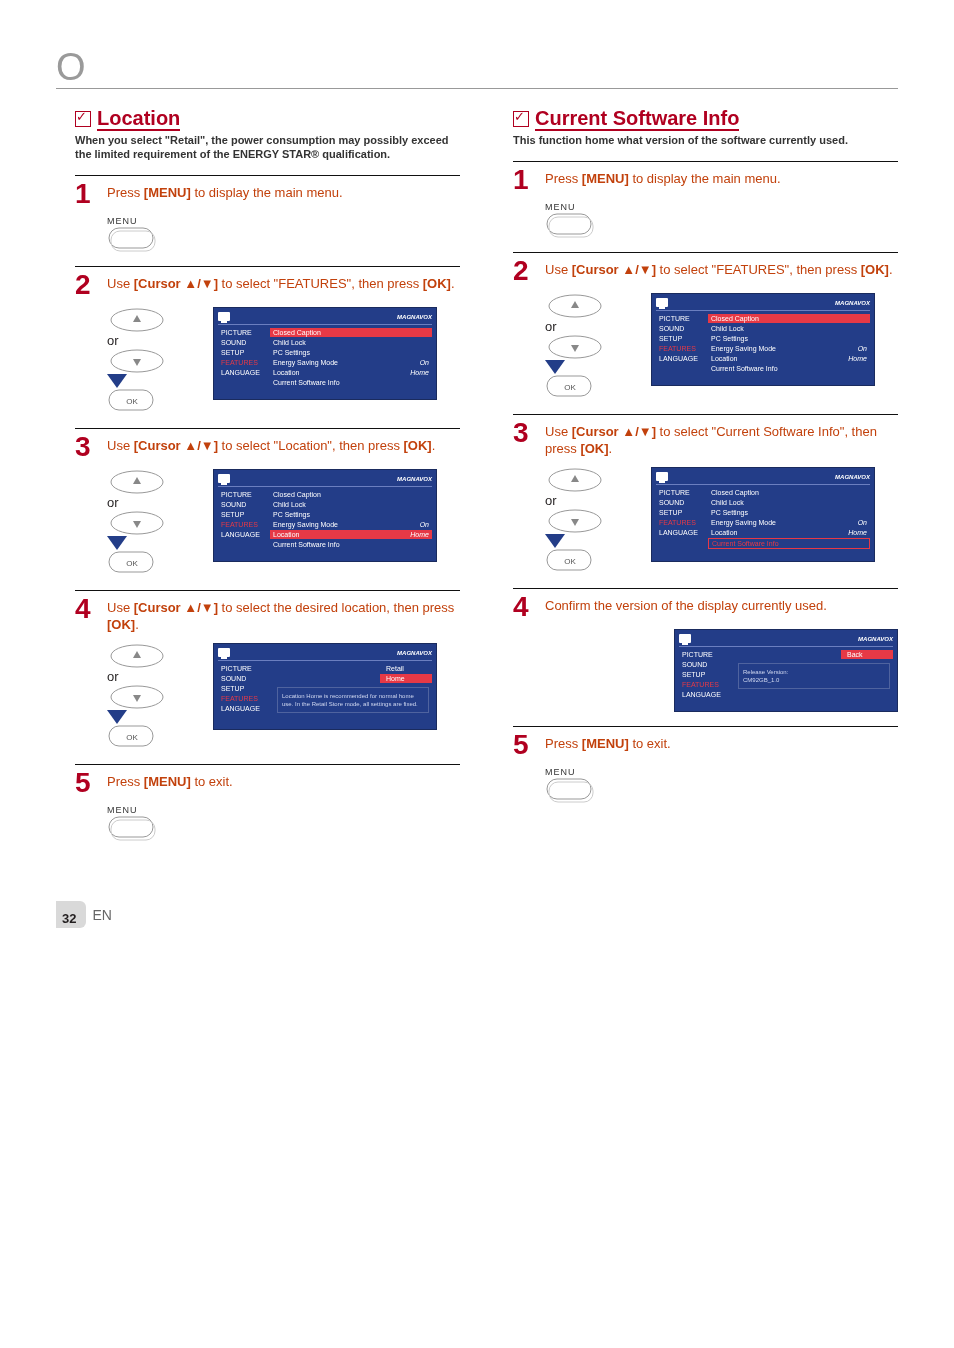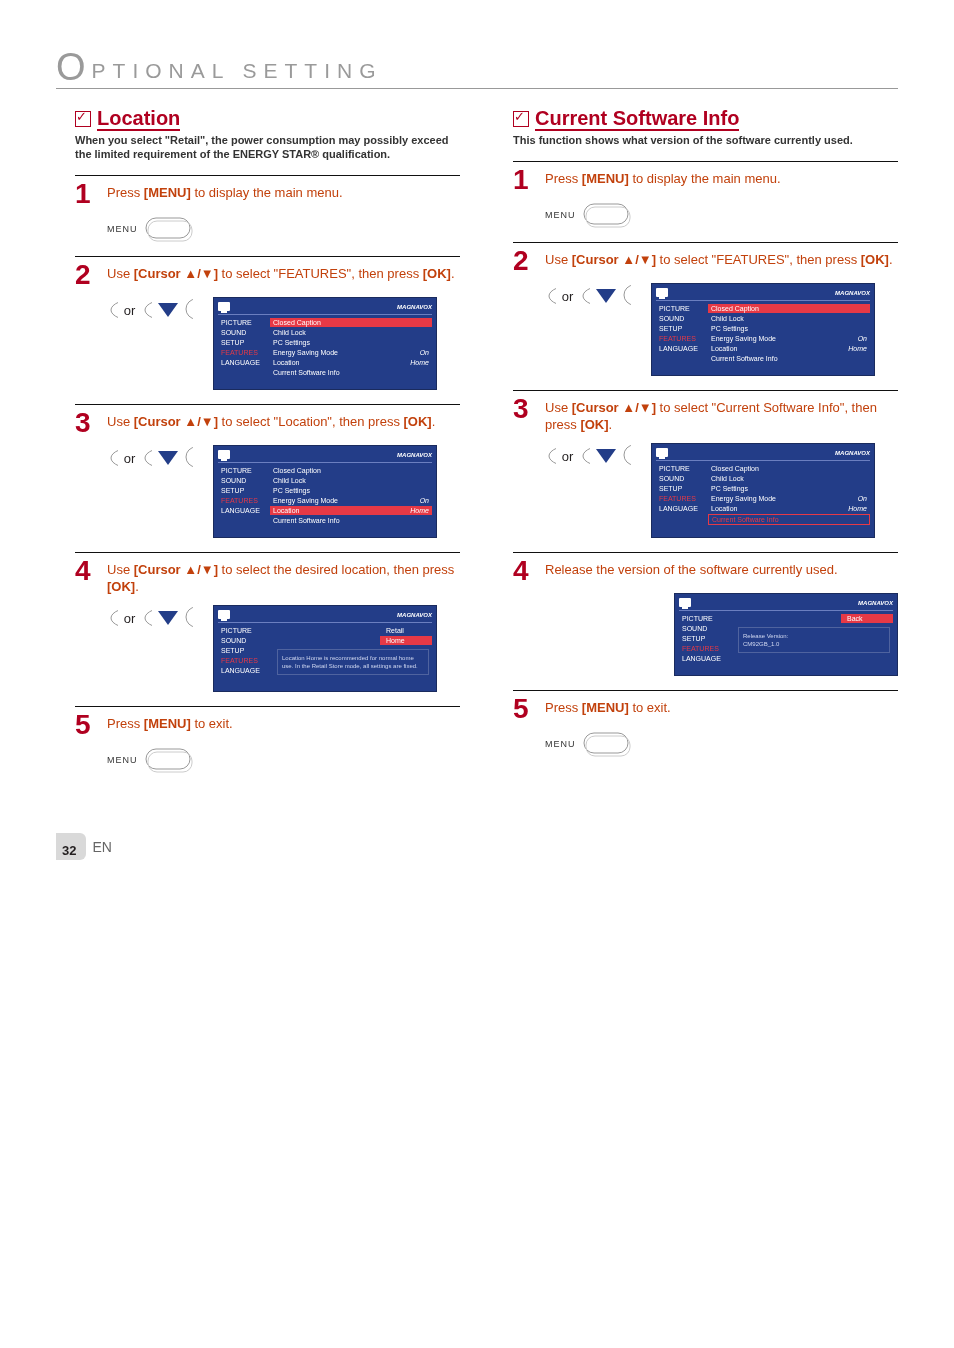--- a/index.html
+++ b/index.html
@@ -107,23 +107,22 @@
   .step-text b { font-weight: 700; }
   .step-illus {
     display: flex;
     align-items: flex-start;
     gap: 20px;
     margin-top: 10px;
     padding-left: 32px;
   }
   .remote-col {
     display: flex;
-    flex-direction: row;
-    align-items: center;
-    gap: 6px;
+    flex-direction: column;
+    align-items: flex-start;
     width: 86px;
     flex-shrink: 0;
   }
   .or-text { font-size: 13px; }
   .menu-label {
     font-size: 9px;
     text-align: center;
     color: #333;
     letter-spacing: 1px;
   }
@@ -184,21 +183,20 @@
     border-bottom-right-radius: 6px;
   }
   .page-en { font-size: 14px; color:#666; }
   .tri-down { width:0;height:0;border-left:10px solid transparent;border-right:10px solid transparent;border-top:14px solid #233d88;}
 </style>
 </head>
 <body>
 
 <div class="chapter">
   <span class="big-o">O</span>
-  <span class="chapter-text">PTIONAL SETTING</span>
 </div>
 
 <div class="two-col">
 
   <div class="col">
     <div class="section-hd">
       <span class="checkbox-icon"></span>
       <span class="section-title">Location</span>
     </div>
     <div class="section-sub">When you select "Retail", the power consumption may possibly exceed the limited requirement of the ENERGY STAR® qualification.</div>
@@ -412,21 +410,21 @@
         </div>
       </div>
     </div>
   </div>
 
   <div class="col">
     <div class="section-hd">
       <span class="checkbox-icon"></span>
       <span class="section-title">Current Software Info</span>
     </div>
-    <div class="section-sub">This function shows what version of the software currently used.</div>
+    <div class="section-sub">This function home what version of the software currently used.</div>
 
     <div class="step">
       <hr class="step-rule">
       <div class="step-row">
         <div class="step-num">1</div>
         <div class="step-text">Press <b>[MENU]</b> to display the main menu.</div>
       </div>
       <div class="step-illus">
         <div class="remote-col">
           <div class="menu-label">MENU</div>
@@ -561,21 +559,21 @@
             </div>
           </div>
         </div>
       </div>
     </div>
 
     <div class="step">
       <hr class="step-rule">
       <div class="step-row">
         <div class="step-num">4</div>
-        <div class="step-text">Release the version of the software currently used.</div>
+        <div class="step-text">Confirm the version of the display currently used.</div>
       </div>
       <div class="step-illus" style="justify-content:flex-end;">
         <div class="osd">
           <div class="osd-top">
               <span class="tv-icon"></span>
               <span class="osd-brand">MAGNAVOX</span>
             </div>
           <div class="osd-body">
             <div class="osd-left">
               <div>PICTURE</div>

